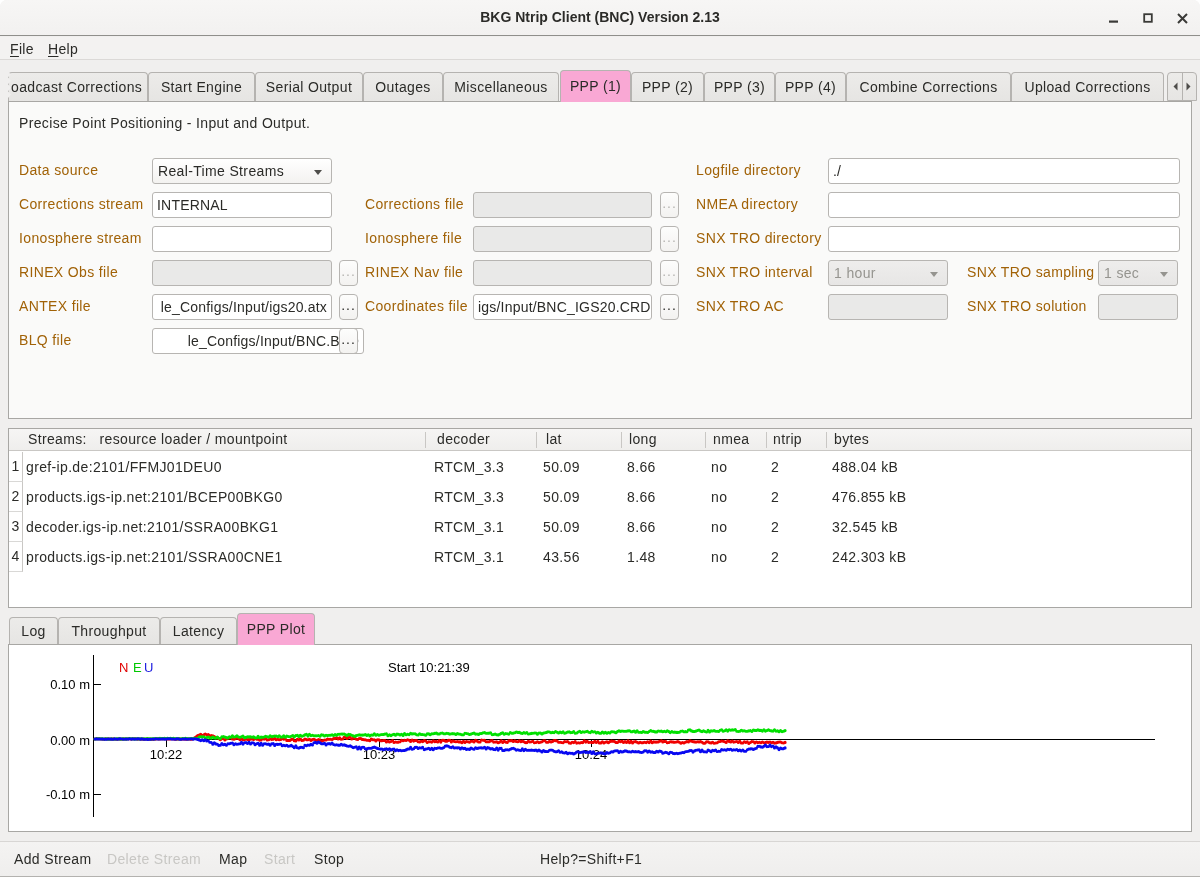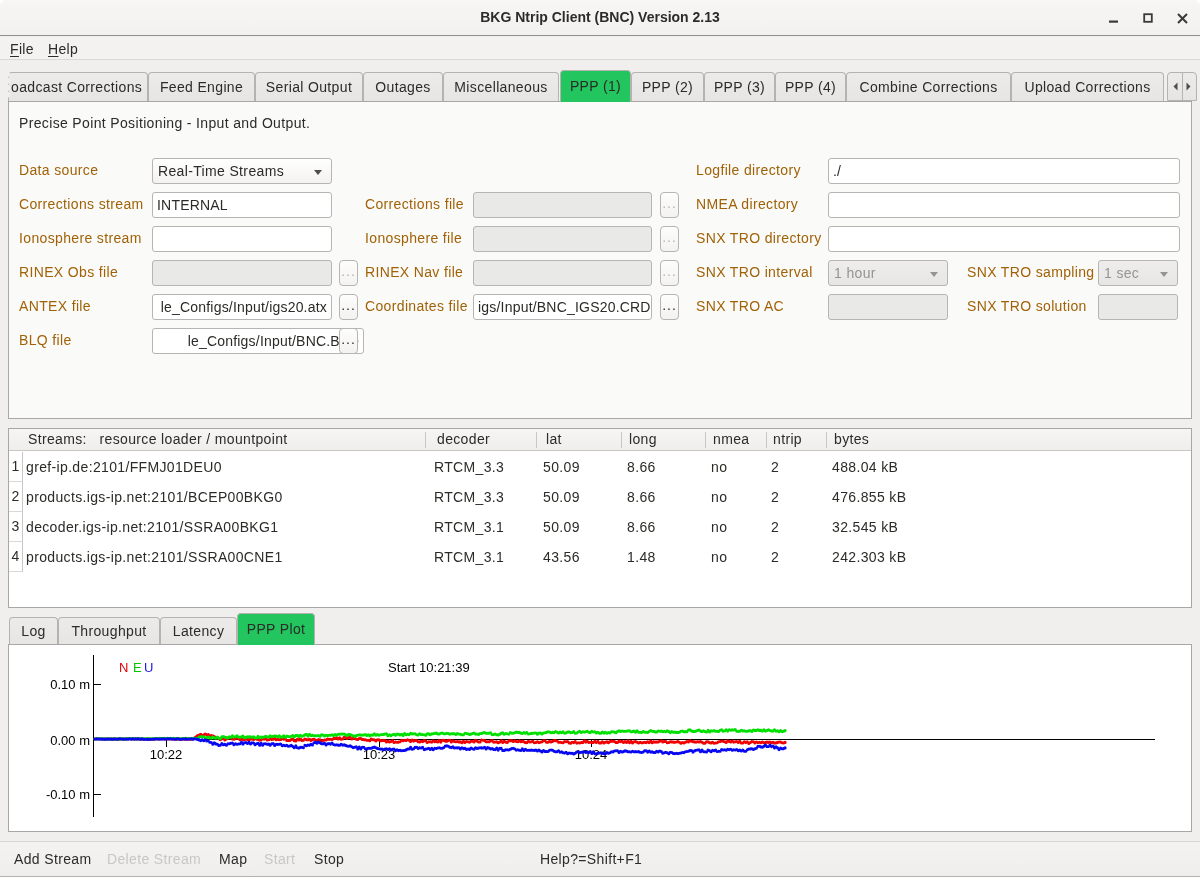--- a/index.html
+++ b/index.html
@@ -7,21 +7,21 @@
 .abs{position:absolute}
 
 #titlebar{position:absolute;left:0;top:0;width:1200px;height:36px;background:linear-gradient(#f7f6f5,#f2f1f0);border-bottom:1px solid #8f8f8b}
 #title{position:absolute;left:0;top:9px;width:1200px;text-align:center;font-weight:bold;color:#2b2b28;letter-spacing:0}
 
 #menubar{position:absolute;left:0;top:37px;width:1200px;height:23px;background:#f3f2f1;border-bottom:1px solid #dbd9d7}
 .menuitem{position:absolute;top:4px}
 .menuitem u{text-decoration:underline;text-underline-offset:2px}
 
 .tab{position:absolute;background:linear-gradient(#eceBe9,#e6e5e3);border:1px solid #b5b3b0;border-bottom:none;border-radius:4px 4px 0 0;text-align:center;color:#2b2b28}
-.tab.sel{background:#22c55e;z-index:5}
+.tab.sel{background:#f9a8d4;z-index:5}
 
 .pane{position:absolute;background:#fafaf9;border:1px solid #a8a7a4}
 
 label.f{position:absolute;color:#a16207}
 .input{position:absolute;height:26px;background:#fff;border:1px solid #b7b5b2;border-radius:3px;line-height:24px;padding:0 4px;white-space:nowrap;overflow:hidden;letter-spacing:.2px}
 .input.dis{background:#e9e9e8}
 .input.rt{text-align:right}
 .combo{position:absolute;height:26px;background:linear-gradient(#ffffff,#f3f2f0);border:1px solid #b7b5b2;border-radius:3px;line-height:24px;padding:0 5px}
 .combo.dis{background:linear-gradient(#eeedec,#e7e6e5);color:#95948f}
 .combo .arr{position:absolute;right:9px;top:11px;width:0;height:0;border-left:4.5px solid transparent;border-right:4.5px solid transparent;border-top:5px solid #4e4d4a}
@@ -49,21 +49,21 @@
    <rect x="44.2" y="6.2" width="7.6" height="7.6" fill="none" stroke="#3a3a37" stroke-width="1.8"></rect>
    <path d="M78 6 l9 9 M87 6 l-9 9" stroke="#3a3a37" stroke-width="2" fill="none"></path>
   </svg>
  </div>
  <div id="menubar">
   <div class="menuitem" style="left:10px"><u>F</u>ile</div>
   <div class="menuitem" style="left:48px"><u>H</u>elp</div>
  </div>
 
  <div class="tab" style="left:8px;top:72px;width:140px;height:29px;line-height:28px;text-align:left;padding-left:2px;clip-path:polygon(0 0,100% 0,100% 100%,0 100%,0 90%,3px 78%,0 66%,3px 54%,0 42%,3px 30%,0 18%,3px 8%)">oadcast Corrections</div>
- <div class="tab" style="left:148px;top:72px;width:107px;height:29px;line-height:28px;">Feed Engine</div>
+ <div class="tab" style="left:148px;top:72px;width:107px;height:29px;line-height:28px;">Start Engine</div>
  <div class="tab" style="left:255px;top:72px;width:108px;height:29px;line-height:28px;">Serial Output</div>
  <div class="tab" style="left:363px;top:72px;width:80px;height:29px;line-height:28px;">Outages</div>
  <div class="tab" style="left:443px;top:72px;width:116px;height:29px;line-height:28px;">Miscellaneous</div>
  <div class="tab sel" style="left:560px;top:70px;width:71px;height:32px;line-height:30px">PPP (1)</div>
  <div class="tab" style="left:631px;top:72px;width:73px;height:29px;line-height:28px;">PPP (2)</div>
  <div class="tab" style="left:704px;top:72px;width:71px;height:29px;line-height:28px;">PPP (3)</div>
  <div class="tab" style="left:775px;top:72px;width:71px;height:29px;line-height:28px;">PPP (4)</div>
  <div class="tab" style="left:846px;top:72px;width:165px;height:29px;line-height:28px;">Combine Corrections</div>
  <div class="tab" style="left:1011px;top:72px;width:153px;height:29px;line-height:28px;">Upload Corrections</div>
  <div class="abs" style="left:1167px;top:72px;width:30px;height:29px;background:linear-gradient(#eceBe9,#e6e5e3);border:1px solid #b5b3b0;border-radius:4px 4px 0 0"></div>

